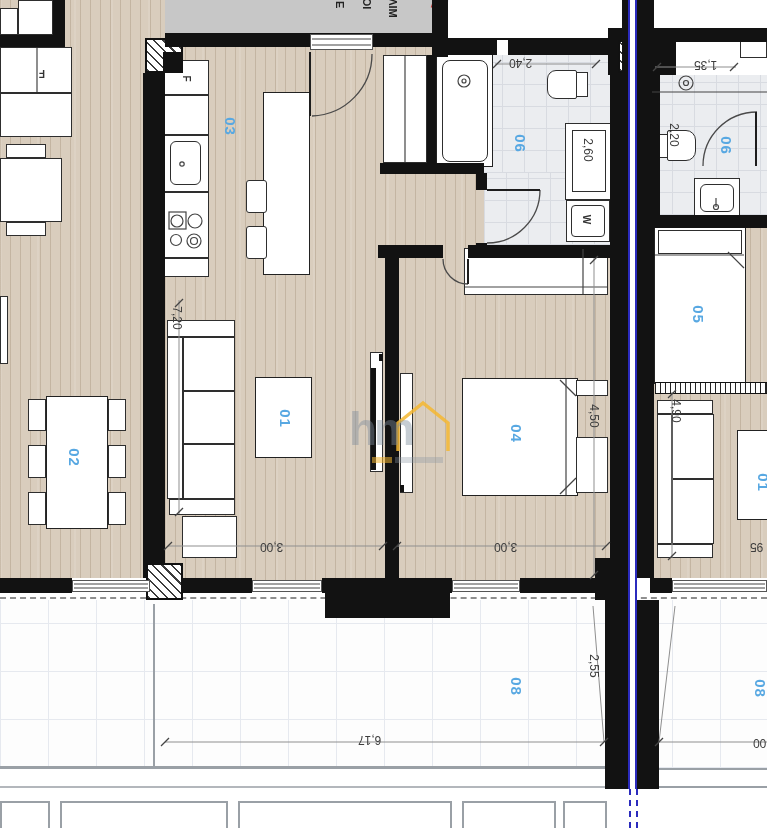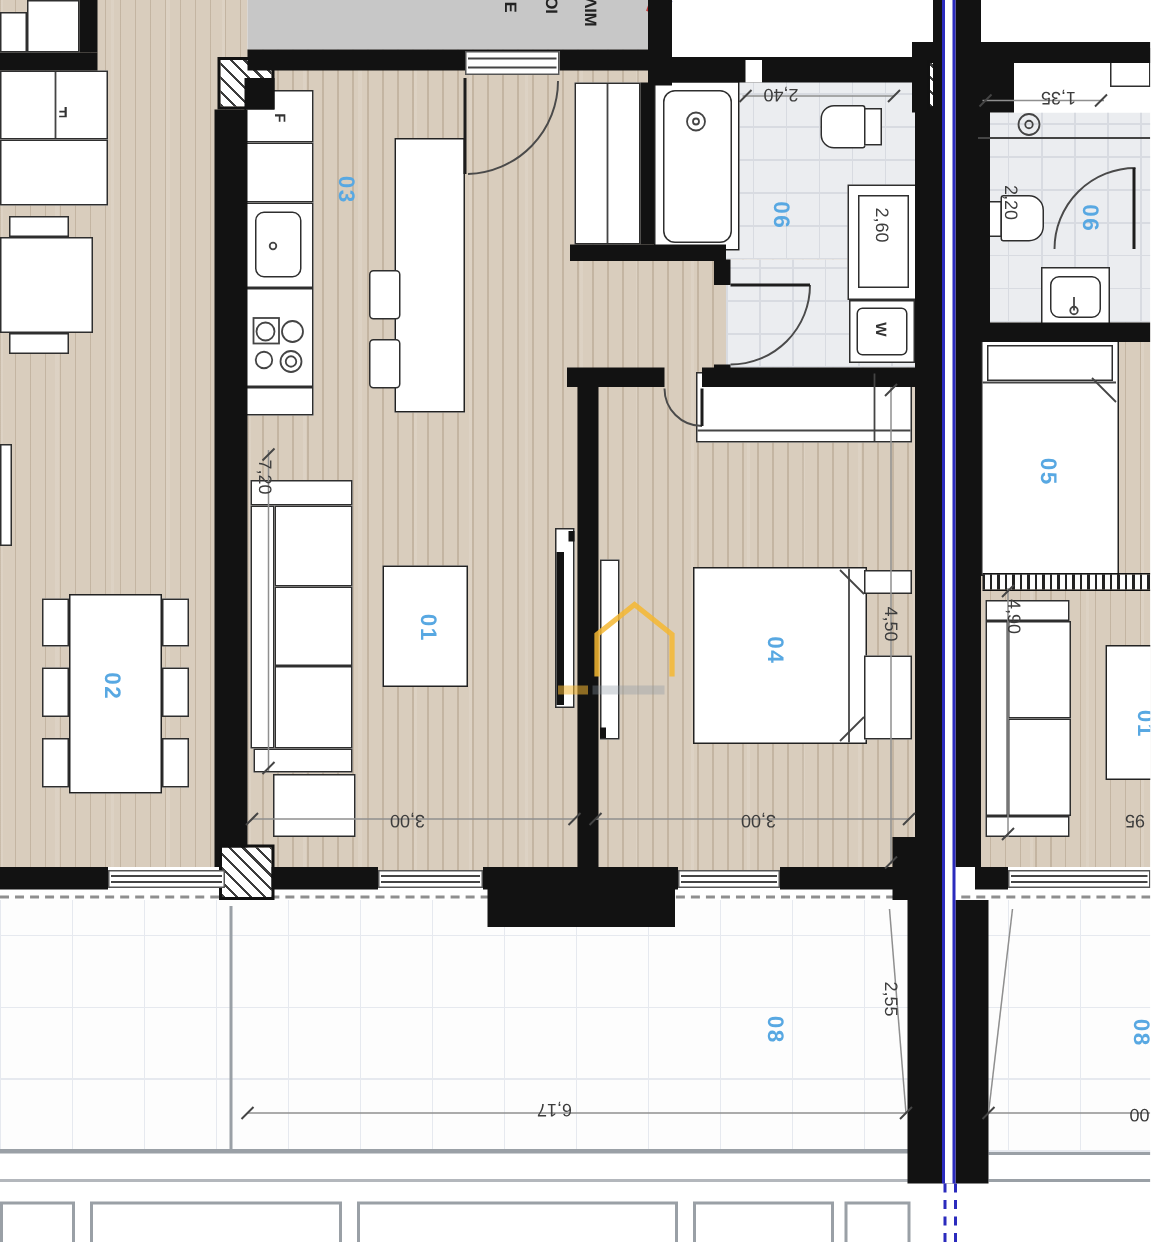--- a/index.html
+++ b/index.html
@@ -377,16 +377,17 @@
     </div>
 
   <div class="lab" style="left:366px;top:4px;">
     <span class="stairtxt r90">
       <span>ΚΛΙΜ</span><br>
       <span>ΚΟΙ</span><br>
       <span>◄Ε</span>
     </span>
   </div>
 
+  <div class="wm"><span>hm</span></div>
   <div class="tagY"></div>
   <div class="tagG"></div>
 
 </div>
 
 </body></html>

